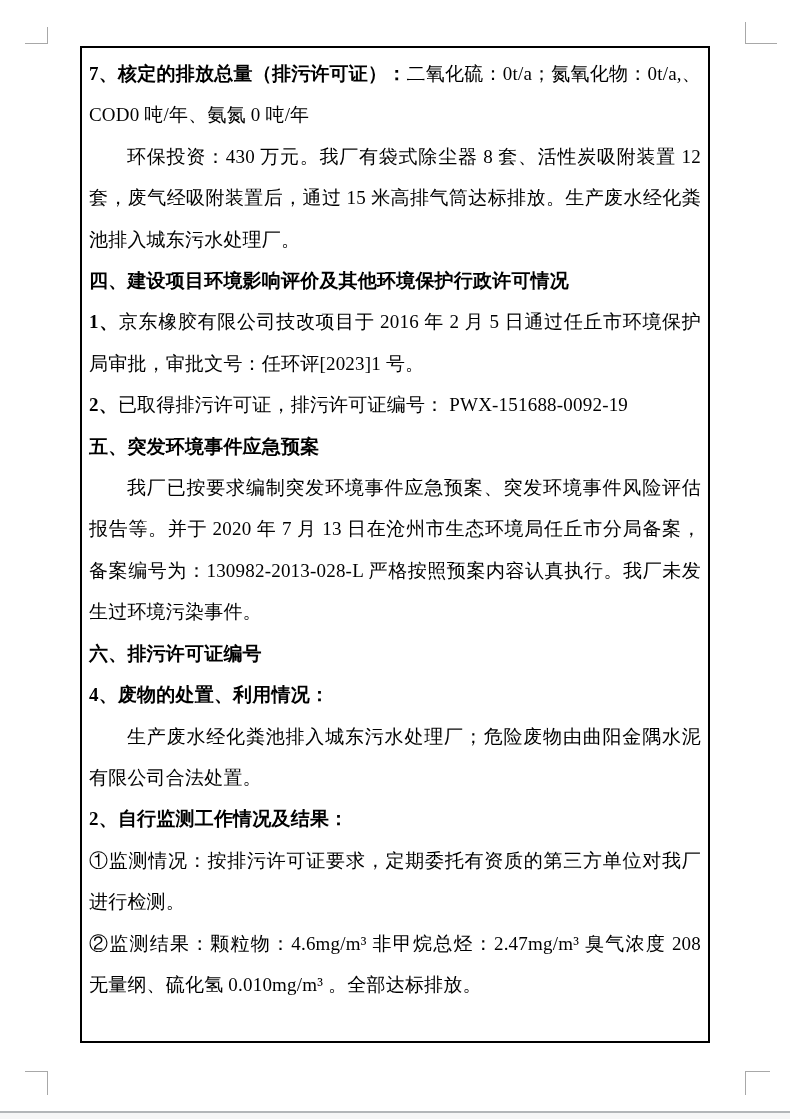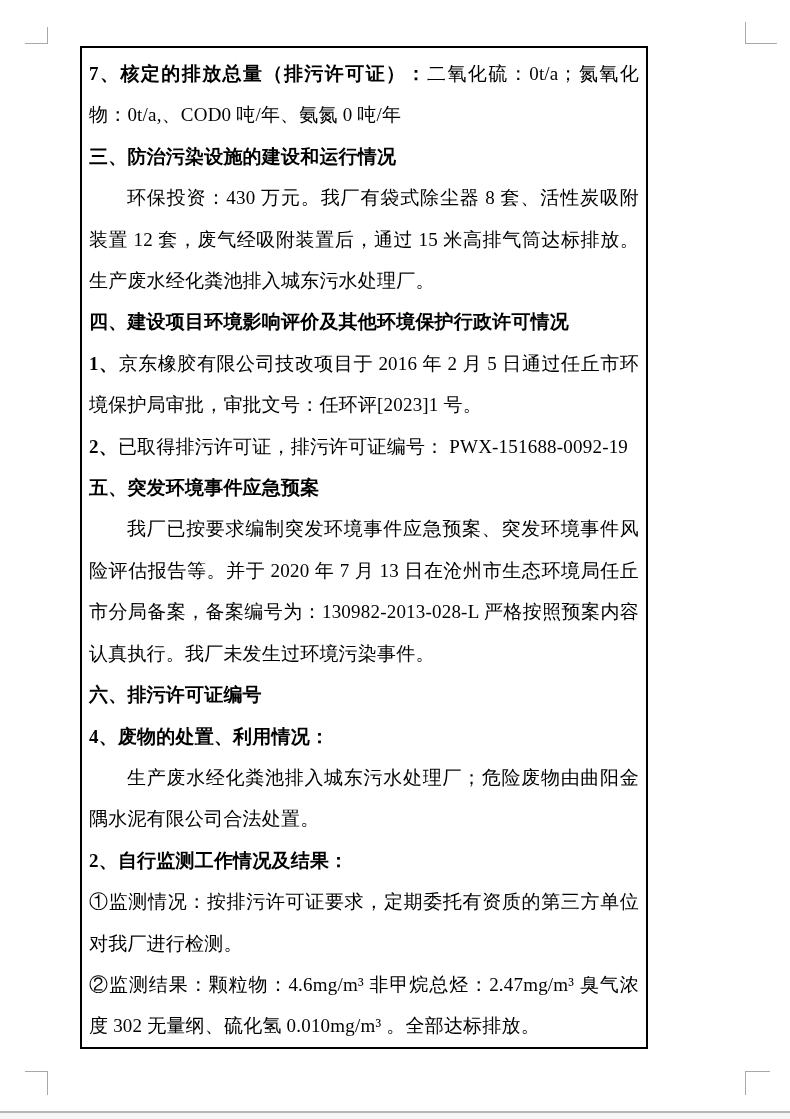--- a/index.html
+++ b/index.html
@@ -10,21 +10,21 @@
     position: relative;
     overflow: hidden;
     font-family: "Liberation Serif", "DejaVu Serif", serif;
     color: #000000;
   }
   
   .doc-table {
     position: absolute;
     left: 80px;
     top: 46px;
-    width: 568px;
+    width: 630px;
     min-height: 997px;
     box-sizing: border-box;
     border: 2px solid #000000;
     background: #ffffff;
     padding: 5px 7px 0 7px;
   }
   .doc-table p {
     margin: 0;
     font-size: 19px;
     line-height: 41.4px;
@@ -59,21 +59,20 @@
 
 <div class="crop tl"></div>
 <div class="crop tr"></div>
 <div class="crop bl"></div>
 <div class="crop br"></div>
 
 <div class="doc-table">
 
   <p><b>7、核定的排放总量（排污许可证）：</b><span>二氧化硫：0t/a；氮氧化物：0t/a,、COD0 吨/年、氨氮 0 吨/年</span></p>
 
-  <p><b>三、防治污染设施的建设和运行情况</b><span></span></p>
 
   <p class="indent"><b></b><span>环保投资：430 万元。我厂有袋式除尘器 8 套、活性炭吸附装置 12 套，废气经吸附装置后，通过 15 米高排气筒达标排放。生产废水经化粪池排入城东污水处理厂。</span></p>
 
   <p><b>四、建设项目环境影响评价及其他环境保护行政许可情况</b><span></span></p>
 
   <p><b>1、</b><span>京东橡胶有限公司技改项目于 2016 年 2 月 5 日通过任丘市环境保护局审批，审批文号：任环评[2023]1 号。</span></p>
 
   <p><b>2、</b><span>已取得排污许可证，排污许可证编号：  PWX-151688-0092-19</span></p>
 
   <p><b>五、突发环境事件应急预案</b><span></span></p>
@@ -83,17 +82,17 @@
   <p><b>六、排污许可证编号</b><span></span></p>
 
   <p><b>4、废物的处置、利用情况：</b><span></span></p>
 
   <p class="indent"><b></b><span>生产废水经化粪池排入城东污水处理厂；危险废物由曲阳金隅水泥有限公司合法处置。</span></p>
 
   <p><b>2、自行监测工作情况及结果：</b><span></span></p>
 
   <p><b></b><span>①监测情况：按排污许可证要求，定期委托有资质的第三方单位对我厂进行检测。</span></p>
 
-  <p><b></b><span>②监测结果：颗粒物：4.6mg/m³  非甲烷总烃：2.47mg/m³  臭气浓度 302 无量纲、硫化氢 0.010mg/m³ 。全部达标排放。</span></p>
+  <p><b></b><span>②监测结果：颗粒物：4.6mg/m³  非甲烷总烃：2.47mg/m³  臭气浓度 208 无量纲、硫化氢 0.010mg/m³ 。全部达标排放。</span></p>
 
 </div>
 
 <div class="page-edge"></div>
 
 </body></html>

